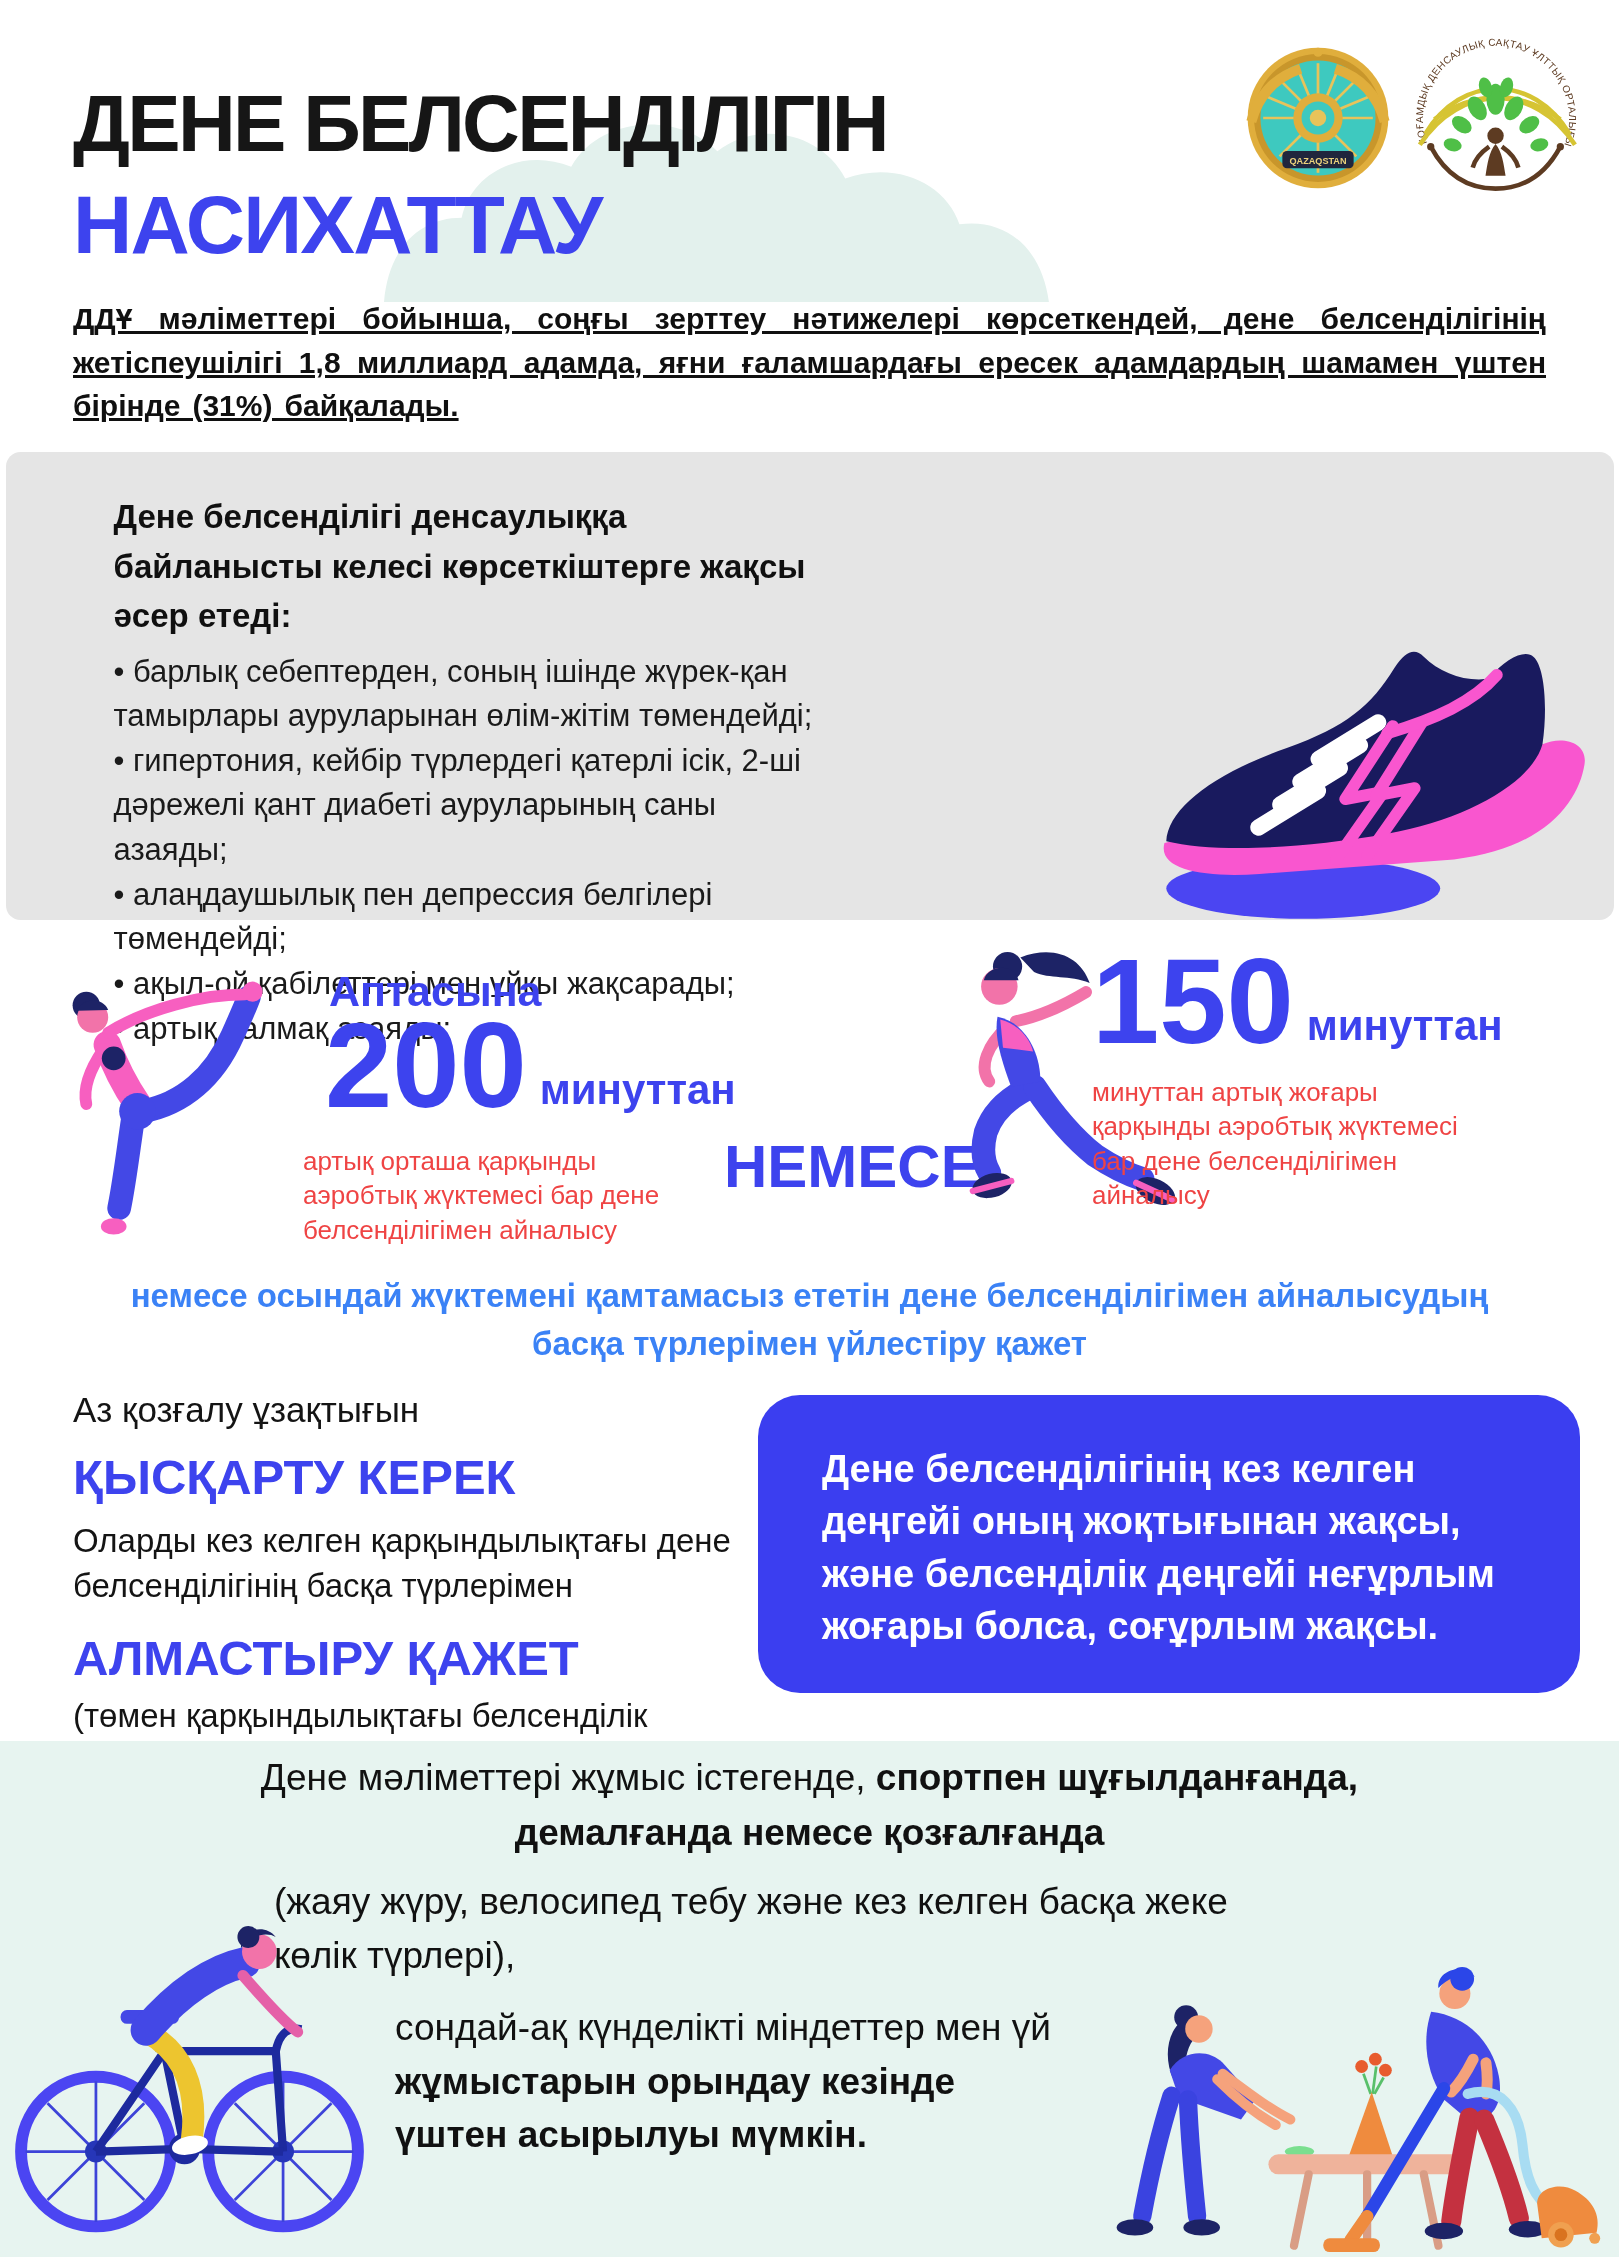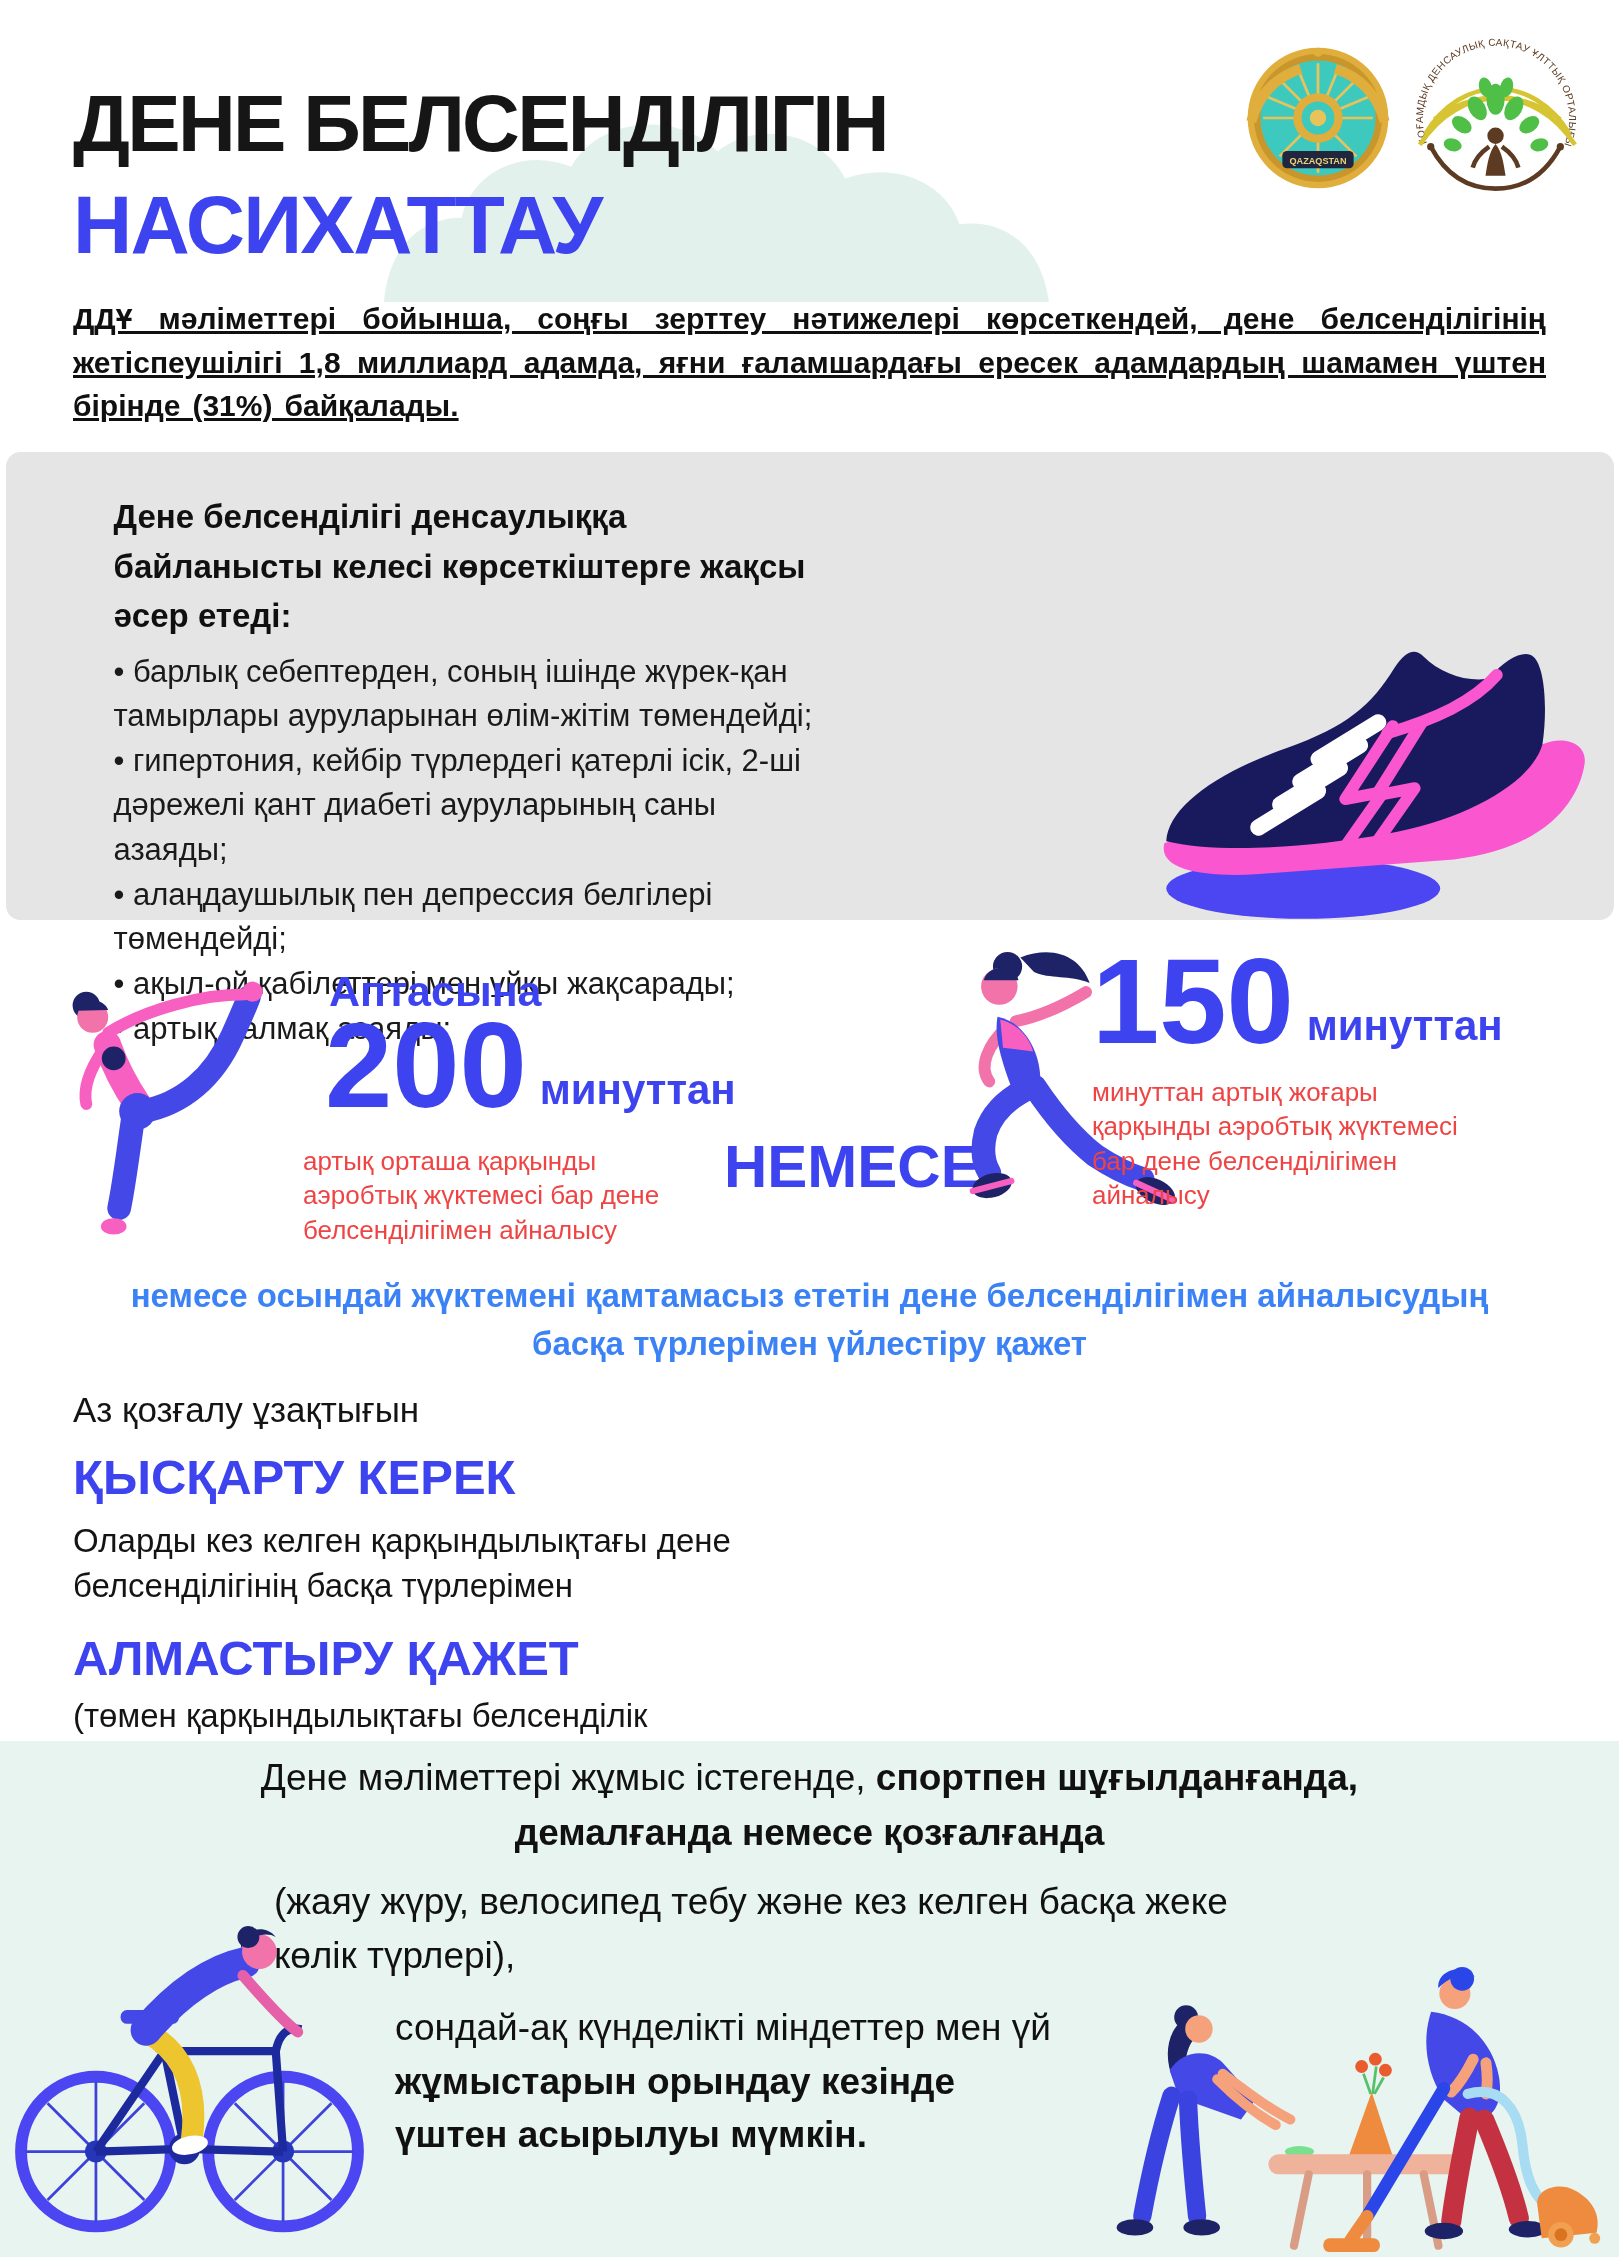--- a/index.html
+++ b/index.html
@@ -200,20 +200,23 @@
   <div class="abs combine" style="left:124px;top:1272px;">немесе осындай жүктемені қамтамасыз ететін дене белсенділігімен айналысудың басқа түрлерімен үйлестіру қажет</div>
 
   <div class="abs" style="left:73px;top:1387px;width:676px;">
     <div class="sed-line">Аз қозғалу ұзақтығын</div>
     <div class="sed-em" style="margin-top:18.3px;">ҚЫСҚАРТУ КЕРЕК</div>
     <div class="sed-par" style="margin-top:14.6px;">Оларды кез келген қарқындылықтағы дене белсенділігінің басқа түрлерімен</div>
     <div class="sed-em" style="margin-top:24px;">АЛМАСТЫРУ ҚАЖЕТ</div>
     <div class="sed-par" style="margin-top:7.3px;">(төмен қарқындылықтағы белсенділік түрлері де кіреді)</div>
   </div>
 
+  <div class="abs hl-box">
+    <div class="hl-text">Дене  белсенділігінің кез келген деңгейі оның жоқтығынан жақсы, және белсенділік деңгейі неғұрлым жоғары болса, соғұрлым жақсы.</div>
+  </div>
 
   <div class="abs foot-bg"></div>
 
   <div class="abs f-line" style="left:0;top:1754px;">
     <span>Дене  мәліметтері жұмыс істегенде, </span><span class="f-bold">спортпен шұғылданғанда,</span>
   </div>
   <div class="abs f-line f-bold" style="left:0;top:1809px;">демалғанда немесе қозғалғанда</div>
   <div class="abs f-block" style="left:274px;top:1875px;width:969px;">(жаяу жүру, велосипед тебу және кез келген басқа жеке көлік түрлері),</div>
   <div class="abs f-block" style="left:395px;top:2001px;width:658px;">
     <span>сондай-ақ күнделікті міндеттер мен үй </span><span class="f-bold">жұмыстарын орындау кезінде үштен асырылуы мүмкін.</span>

